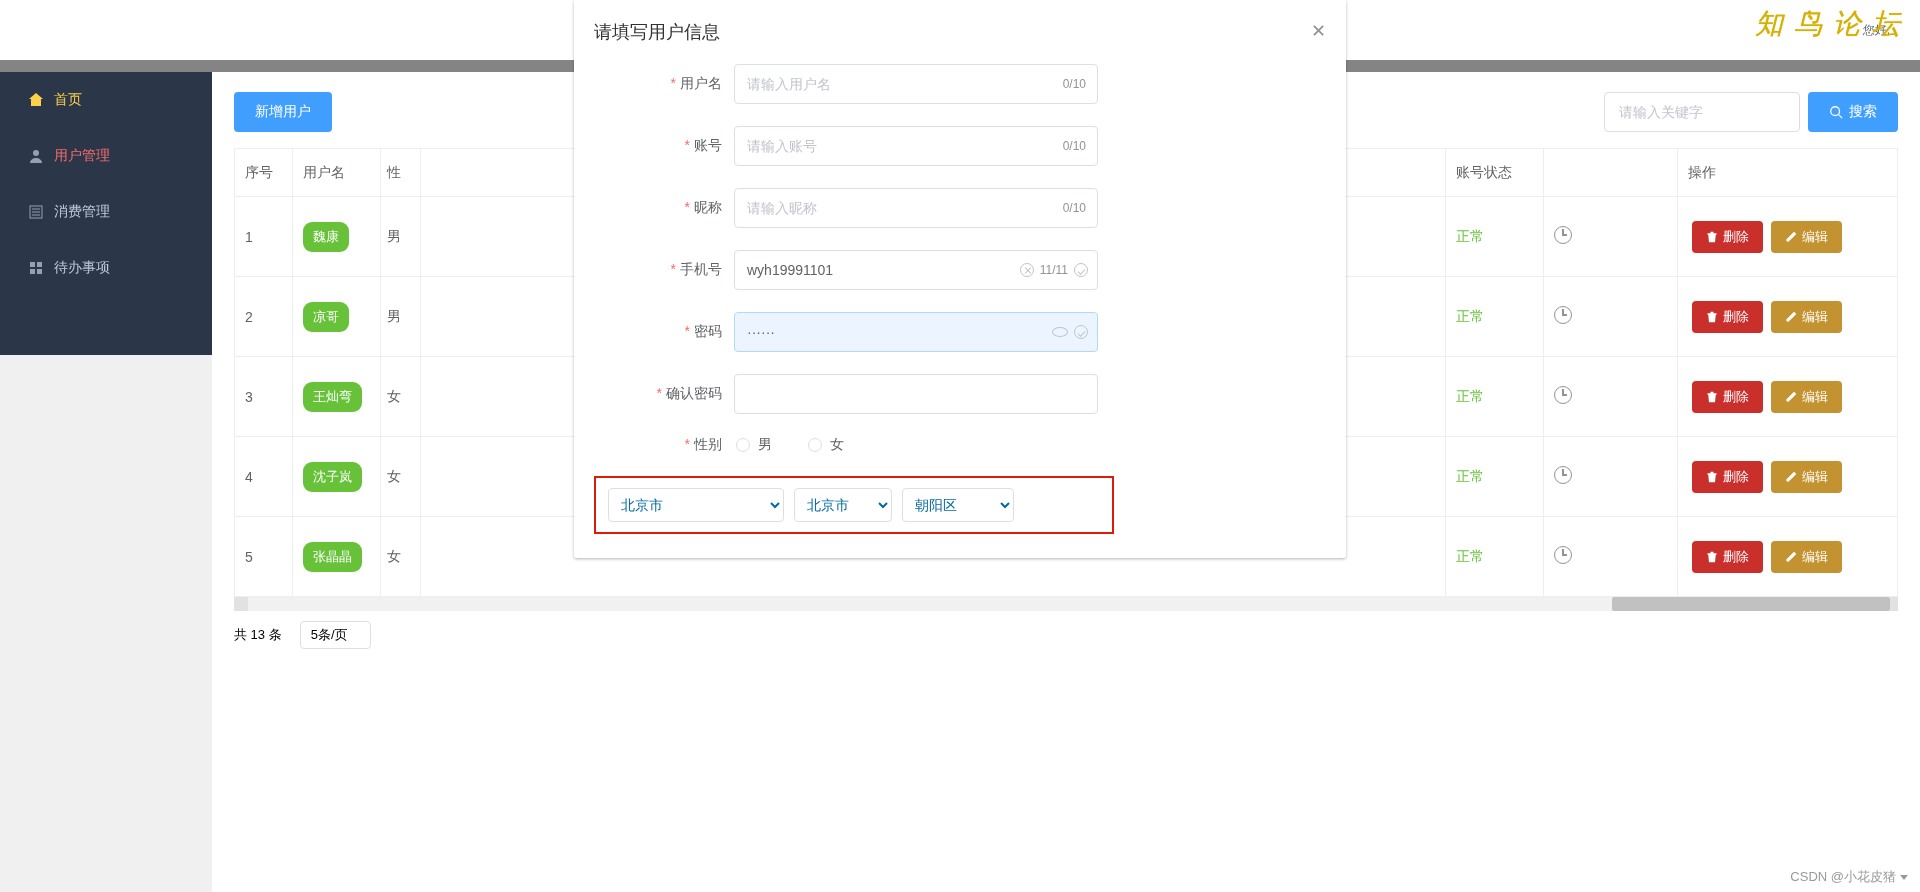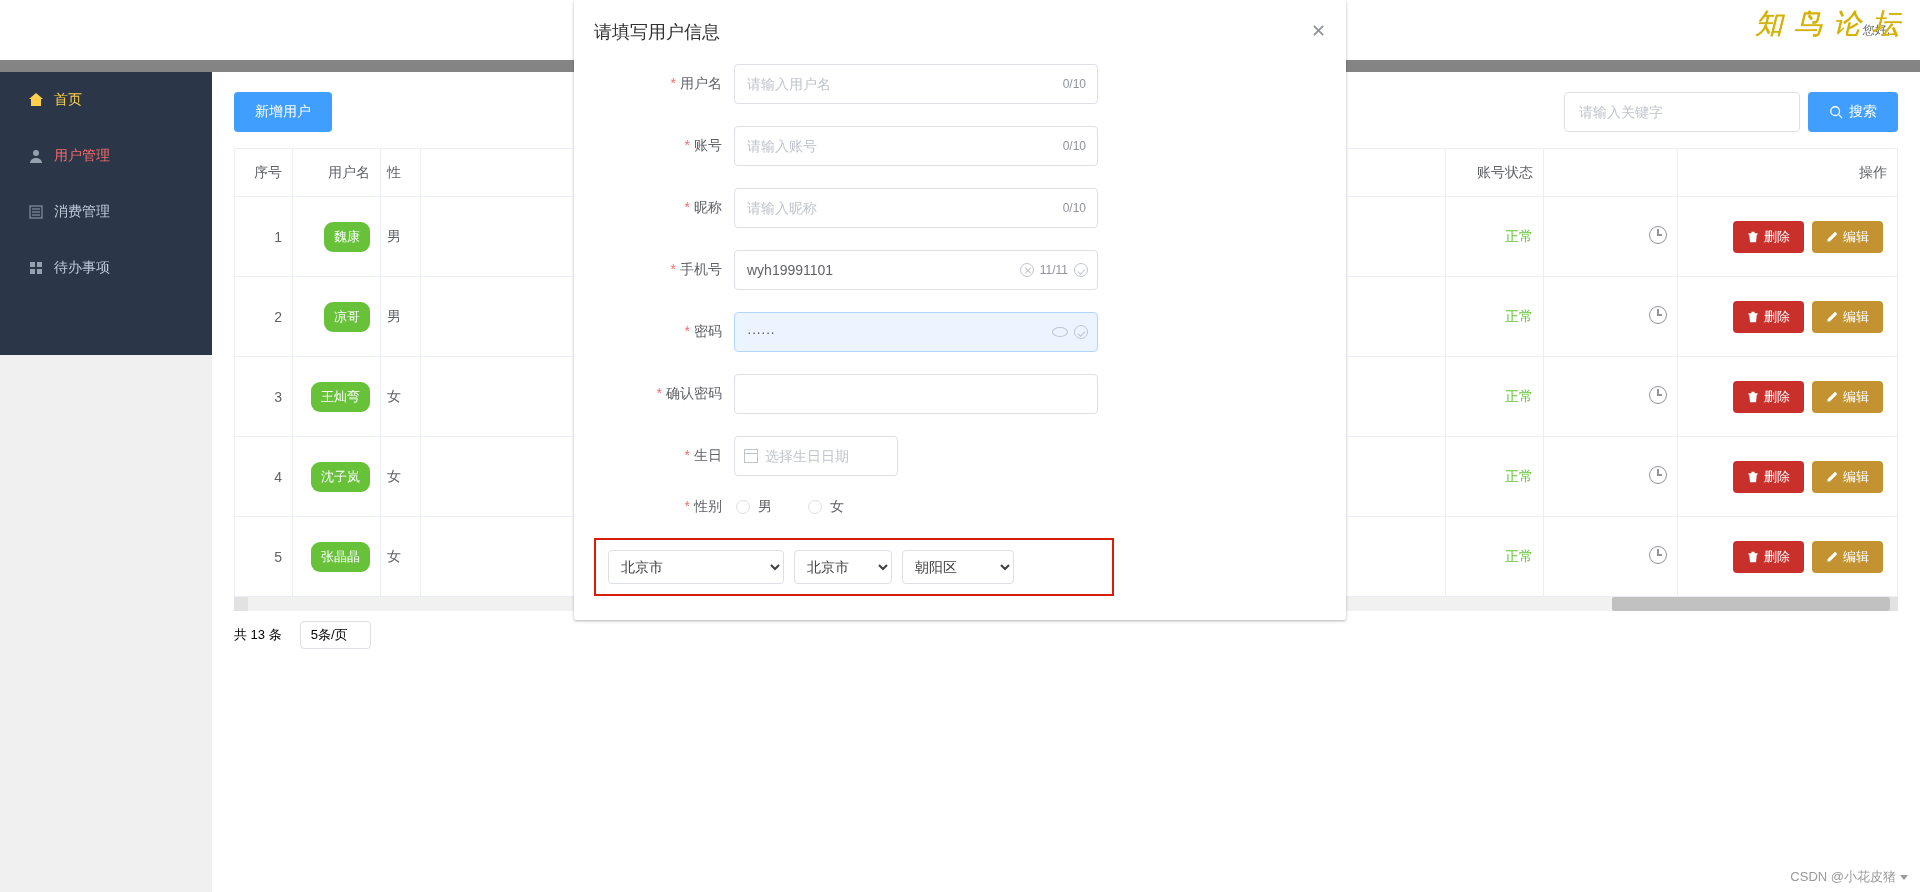--- a/index.html
+++ b/index.html
@@ -21,26 +21,26 @@
 .sb-item .ic { width: 16px; height: 16px; display: inline-flex; align-items: center; justify-content: center; }
 .sb-item.active { color: #ffd04b; }
 .sb-item.usr { color: #f56c6c; }
 
 
 .content { flex: 1; background: #fff; padding: 20px 22px; position: relative; display: flex; flex-direction: column; min-width: 0; }
 .toolbar { display: flex; justify-content: space-between; margin-bottom: 16px; align-items: center; }
 .btn { display: inline-flex; align-items: center; justify-content: center; border-radius: 4px; cursor: pointer; font-size: 14px; border: 1px solid transparent; padding: 0 20px; height: 40px; }
 .btn-primary { background: #409eff; color: #fff; }
 .btn-primary .ic { margin-right: 6px; }
-.search-input { width: 236px; height: 40px; border: 1px solid #dcdfe6; border-radius: 4px; padding: 0 14px; font-size: 14px; color: #606266; outline: none; margin-right: 8px; }
+.search-input { width: 196px; height: 40px; border: 1px solid #dcdfe6; border-radius: 4px; padding: 0 14px; font-size: 14px; color: #606266; outline: none; margin-right: 8px; }
 .search-input::placeholder { color: #c0c4cc; }
 
 
 .table { width: 100%; border-collapse: collapse; table-layout: fixed; }
-.table th, .table td { border: 1px solid #ebeef5; padding: 0 10px; height: 48px; text-align: right; font-size: 14px; color: #606266; font-weight: normal; }
+.table th, .table td { border: 1px solid #ebeef5; padding: 0 10px; height: 48px; text-align: left; font-size: 14px; color: #606266; font-weight: normal; }
 .table th { background: #fff; border-bottom: 1px solid #ebeef5; }
 .table td { height: 80px; }
 .tag-green { display: inline-block; background: #67c23a; color: #fff; padding: 6px 10px; border-radius: 9px; font-size: 13px; }
 .status-ok { color: #67c23a; }
 .clock-ic { display: inline-flex; width: 18px; height: 18px; border: 1.5px solid #909399; border-radius: 50%; position: relative; }
 .clock-ic:before { content: ""; position: absolute; width: 5px; height: 1.5px; background: #909399; top: 7px; left: 7px; }
 .clock-ic:after { content: ""; position: absolute; width: 1.5px; height: 6px; background: #909399; top: 2px; left: 7px; }
 
 .op-btn { display: inline-flex; align-items: center; justify-content: center; height: 32px; padding: 0 14px; border-radius: 4px; color: #fff; font-size: 13px; margin: 0 4px; cursor: pointer; gap: 5px; }
 .op-del { background: #c9302c; }
@@ -79,21 +79,21 @@
 .ring.x:before, .ring.x:after { content: ""; position: absolute; width: 8px; height: 1px; background: #c0c4cc; top: 6px; left: 3px; }
 .ring.x:before { transform: rotate(45deg); }
 .ring.x:after { transform: rotate(-45deg); }
 .eye { width: 16px; height: 10px; border: 1px solid #c0c4cc; border-radius: 60% 60% 60% 60%; position: relative; display: inline-block; }
 
 .gender { display: flex; gap: 36px; padding-left: 2px; }
 .radio { display: flex; align-items: center; gap: 8px; cursor: pointer; }
 .radio .dot { width: 14px; height: 14px; border: 1px solid #dcdfe6; border-radius: 50%; }
 
 .region-row { border: 2px solid #d81e06; padding: 10px 12px; display: flex; gap: 10px; margin: 0 0 14px 0; width: 520px; }
-.sel-native { height: 34px; border: 1px solid #dcdfe6; border-radius: 4px; padding: 0 8px; font-size: 14px; color: #404040; background: #fff; }
+.sel-native { height: 34px; border: 1px solid #dcdfe6; border-radius: 4px; padding: 0 8px; font-size: 14px; color: #0369a1; background: #fff; }
 .sel-w1 { width: 176px; }
 .sel-w2 { width: 98px; }
 .sel-w3 { width: 112px; }
 
 .f-textarea { width: 364px; min-height: 44px; border: 1px solid #dcdfe6; border-radius: 4px; padding: 8px 12px; font-size: 14px; resize: both; outline: none; font-family: inherit; }
 
 .greet { font-size: 12px; color: #606266; margin-left: 12px; }
 .cal-ic { position: absolute; left: 10px; top: 50%; transform: translateY(-50%); width: 14px; height: 14px; border: 1px solid #c0c4cc; display: inline-block; }
 .cal-ic:before { content: ""; position: absolute; top: 3px; left: 0; right: 0; height: 1px; background: #c0c4cc; }
 .f-input.with-icon { padding-left: 30px; }
@@ -376,27 +376,20 @@
       </div>
     </div>
 
     <div class="form-row">
       <label class="f-label req">确认密码</label>
       <div class="f-control">
         <input class="f-input" type="password" style="">
       </div>
     </div>
 
-    <div class="form-row">
-      <label class="f-label req">生日</label>
-      <div class="f-control short">
-        <span class="cal-ic"></span>
-        <input class="f-input with-icon" placeholder="选择生日日期" style="">
-      </div>
-    </div>
 
     <div class="form-row">
       <label class="f-label req">性别</label>
       <div class="gender">
         <label class="radio">
           <span class="dot"></span>
           <span>男</span>
         </label>
         <label class="radio">
           <span class="dot"></span>

